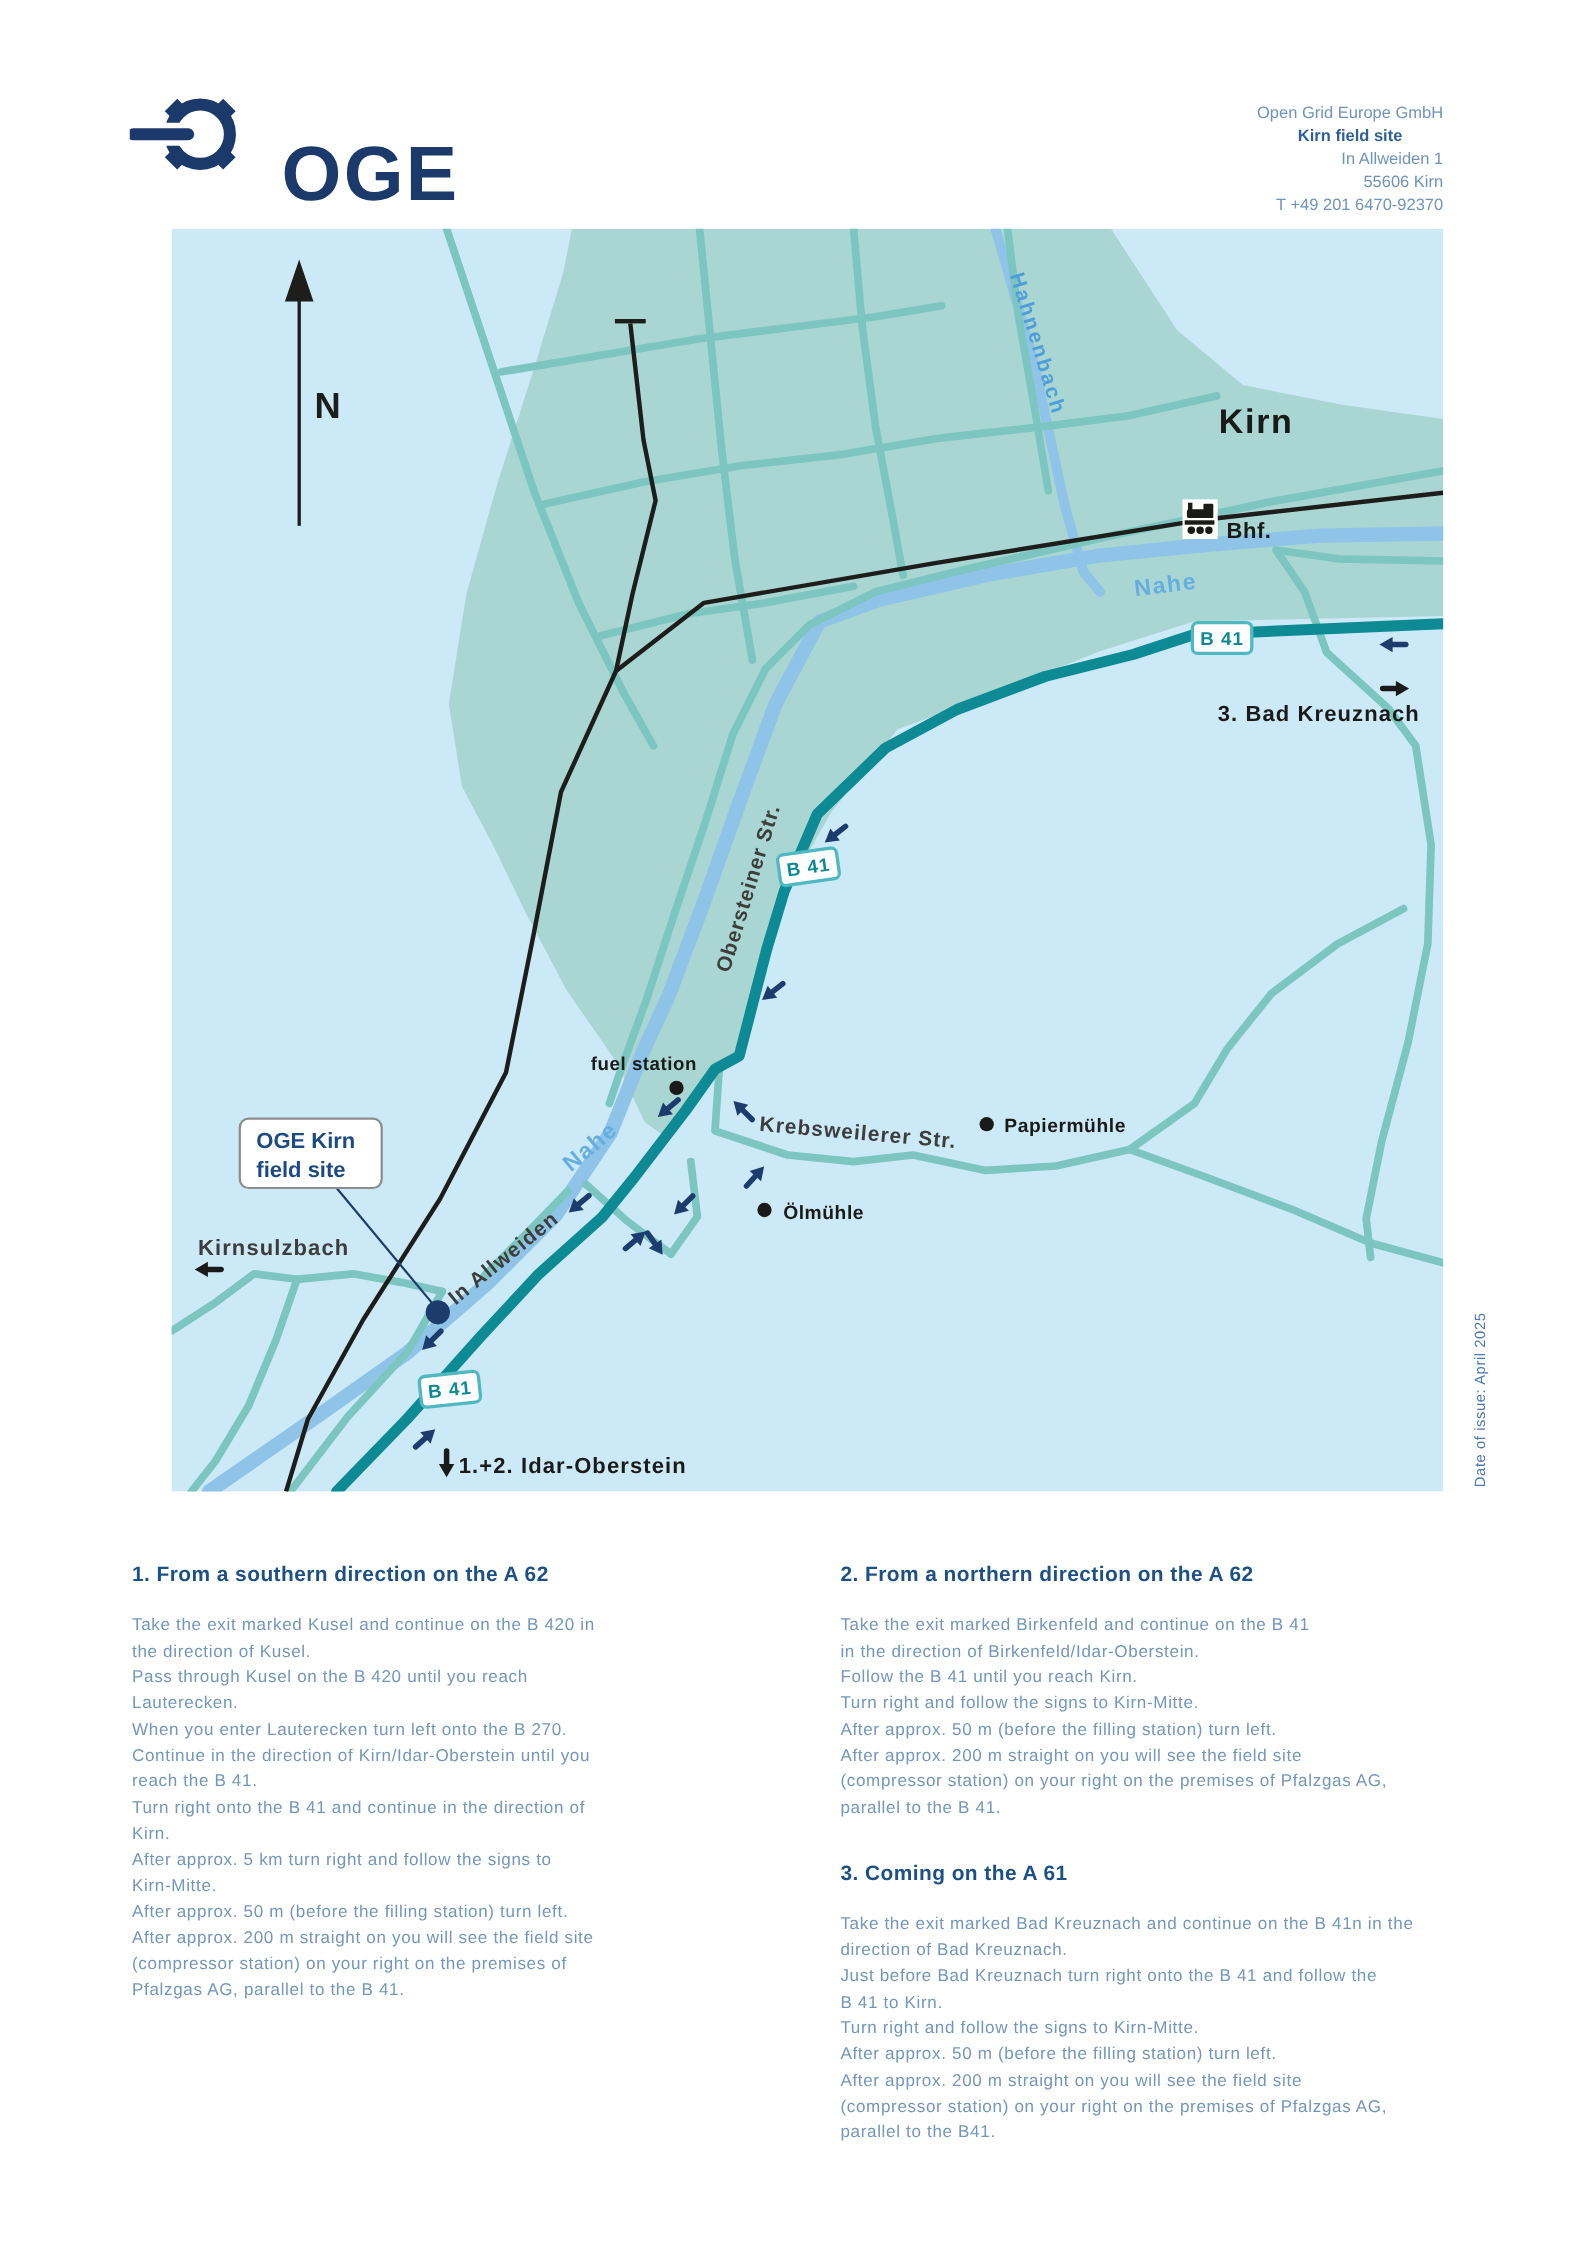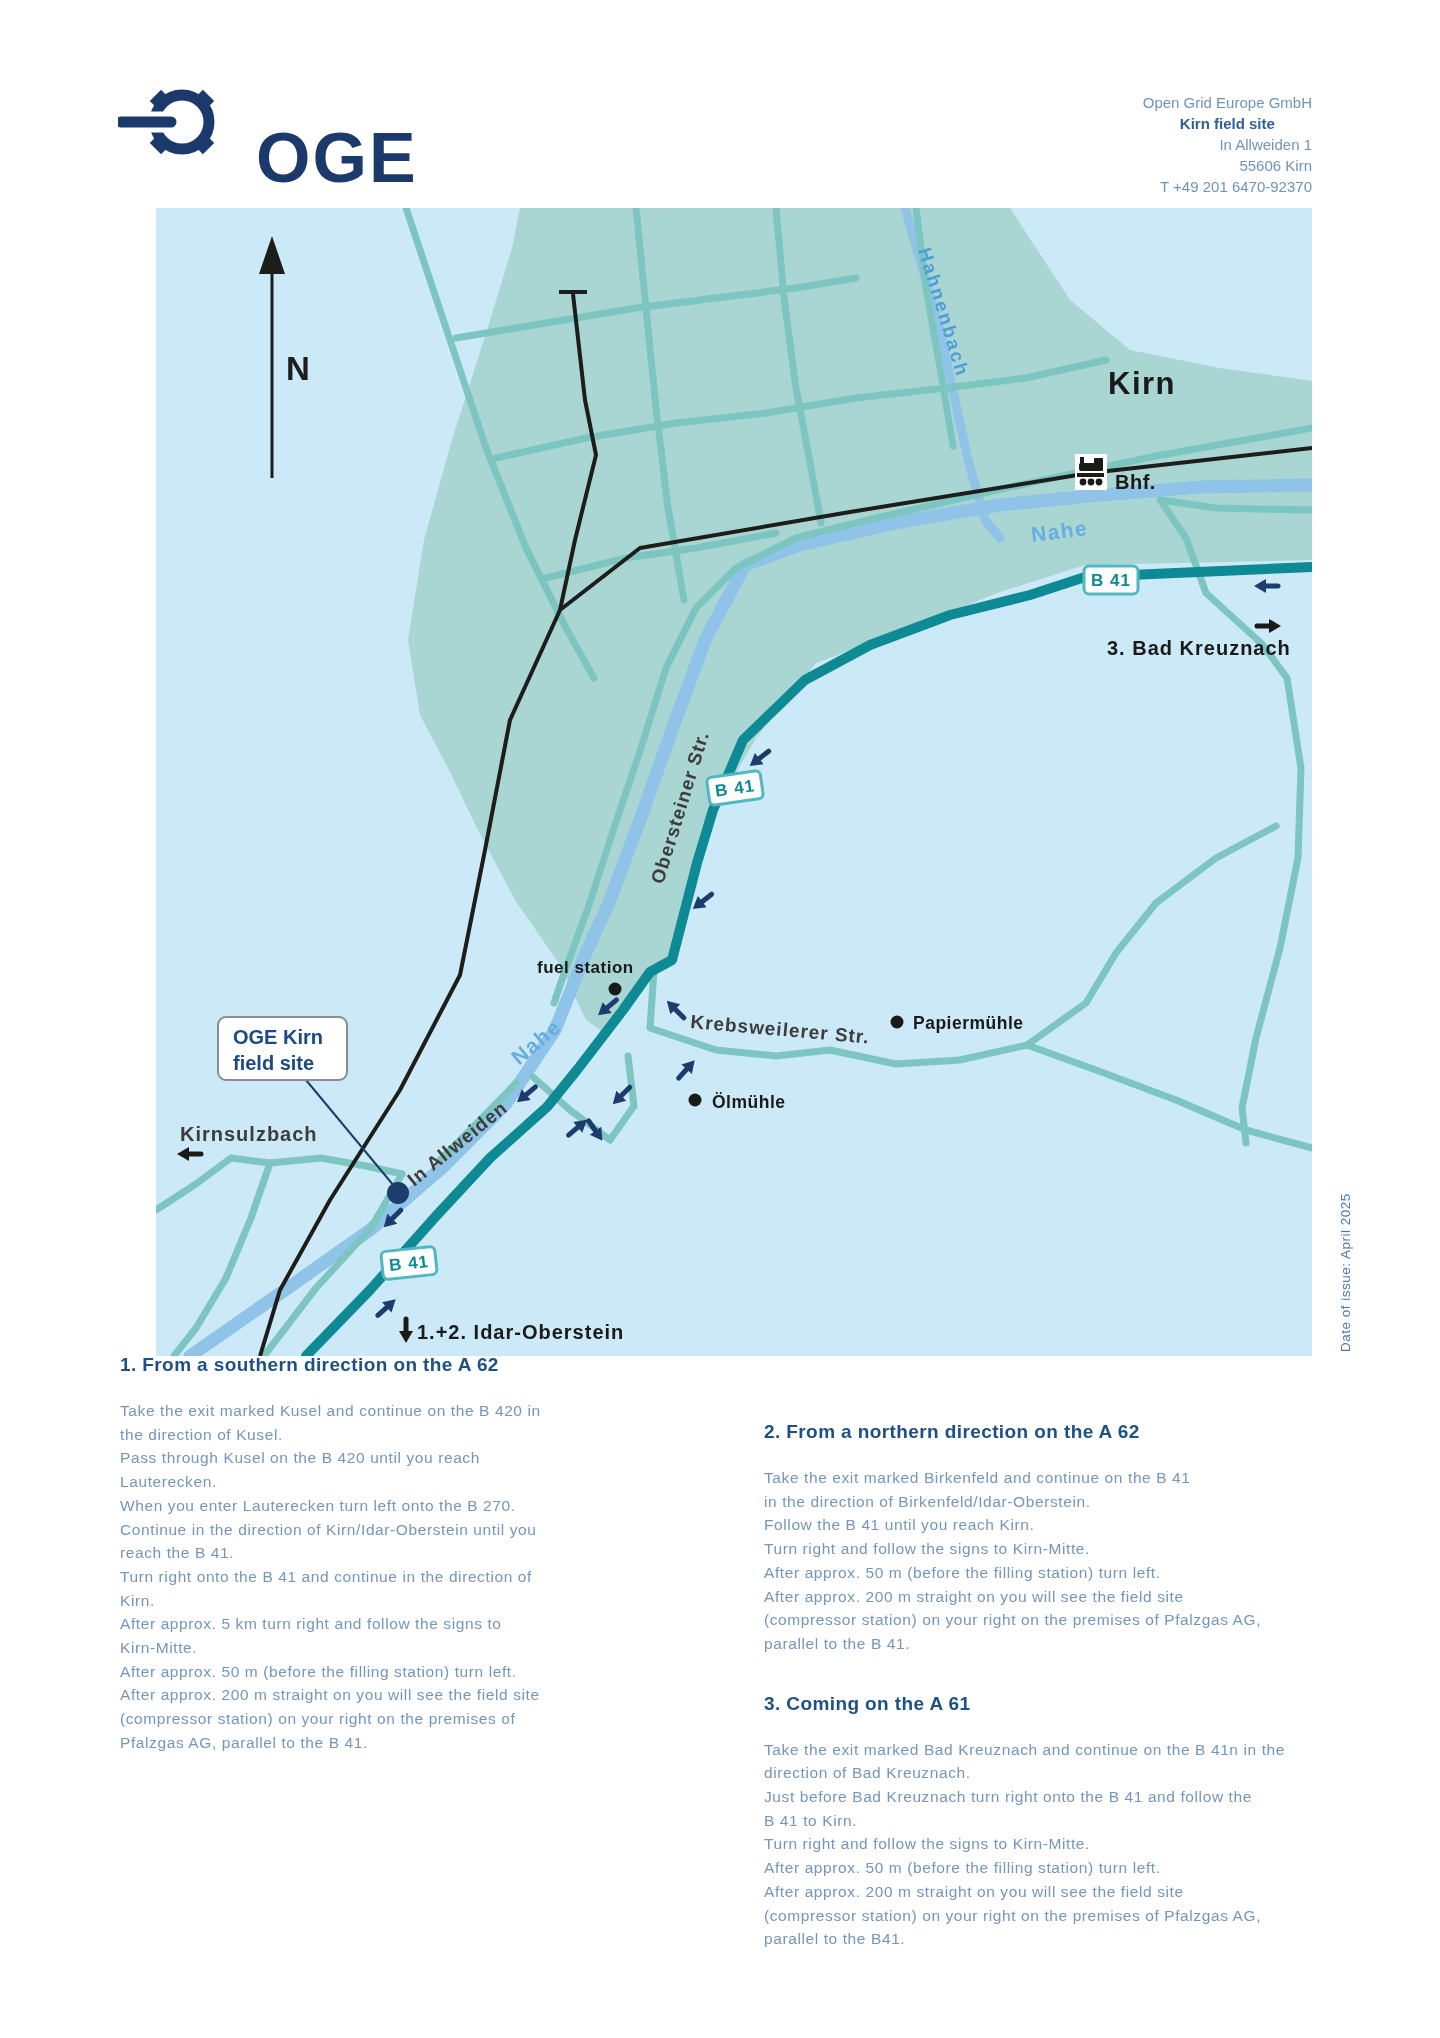--- a/index.html
+++ b/index.html
@@ -16,21 +16,21 @@
   }
   #address{
     right:128px;top:92px;text-align:right;font-size:15px;line-height:21px;
     color:#7094b8;
   }
   #address .site-line{font-weight:bold;color:#2f5f96;text-align:center;}
   
   #map{left:156px;top:208px;}
   
   .col{position:absolute;width:540px;}
-  #col1{left:120px;top:1354px;}
+  #col1{left:120px;top:1421px;}
   #col2{left:764px;top:1421px;}
   .sec-title{
     font-size:19px;font-weight:bold;color:#1d5186;letter-spacing:0.4px;margin:0;
   }
   .sec-body{
     margin:23px 0 0 0;font-size:15.5px;line-height:23.7px;color:#7496ba;
     letter-spacing:0.6px;white-space:pre-line;
   }
   .sec-gap{margin-top:37px;}
   #footnote{

